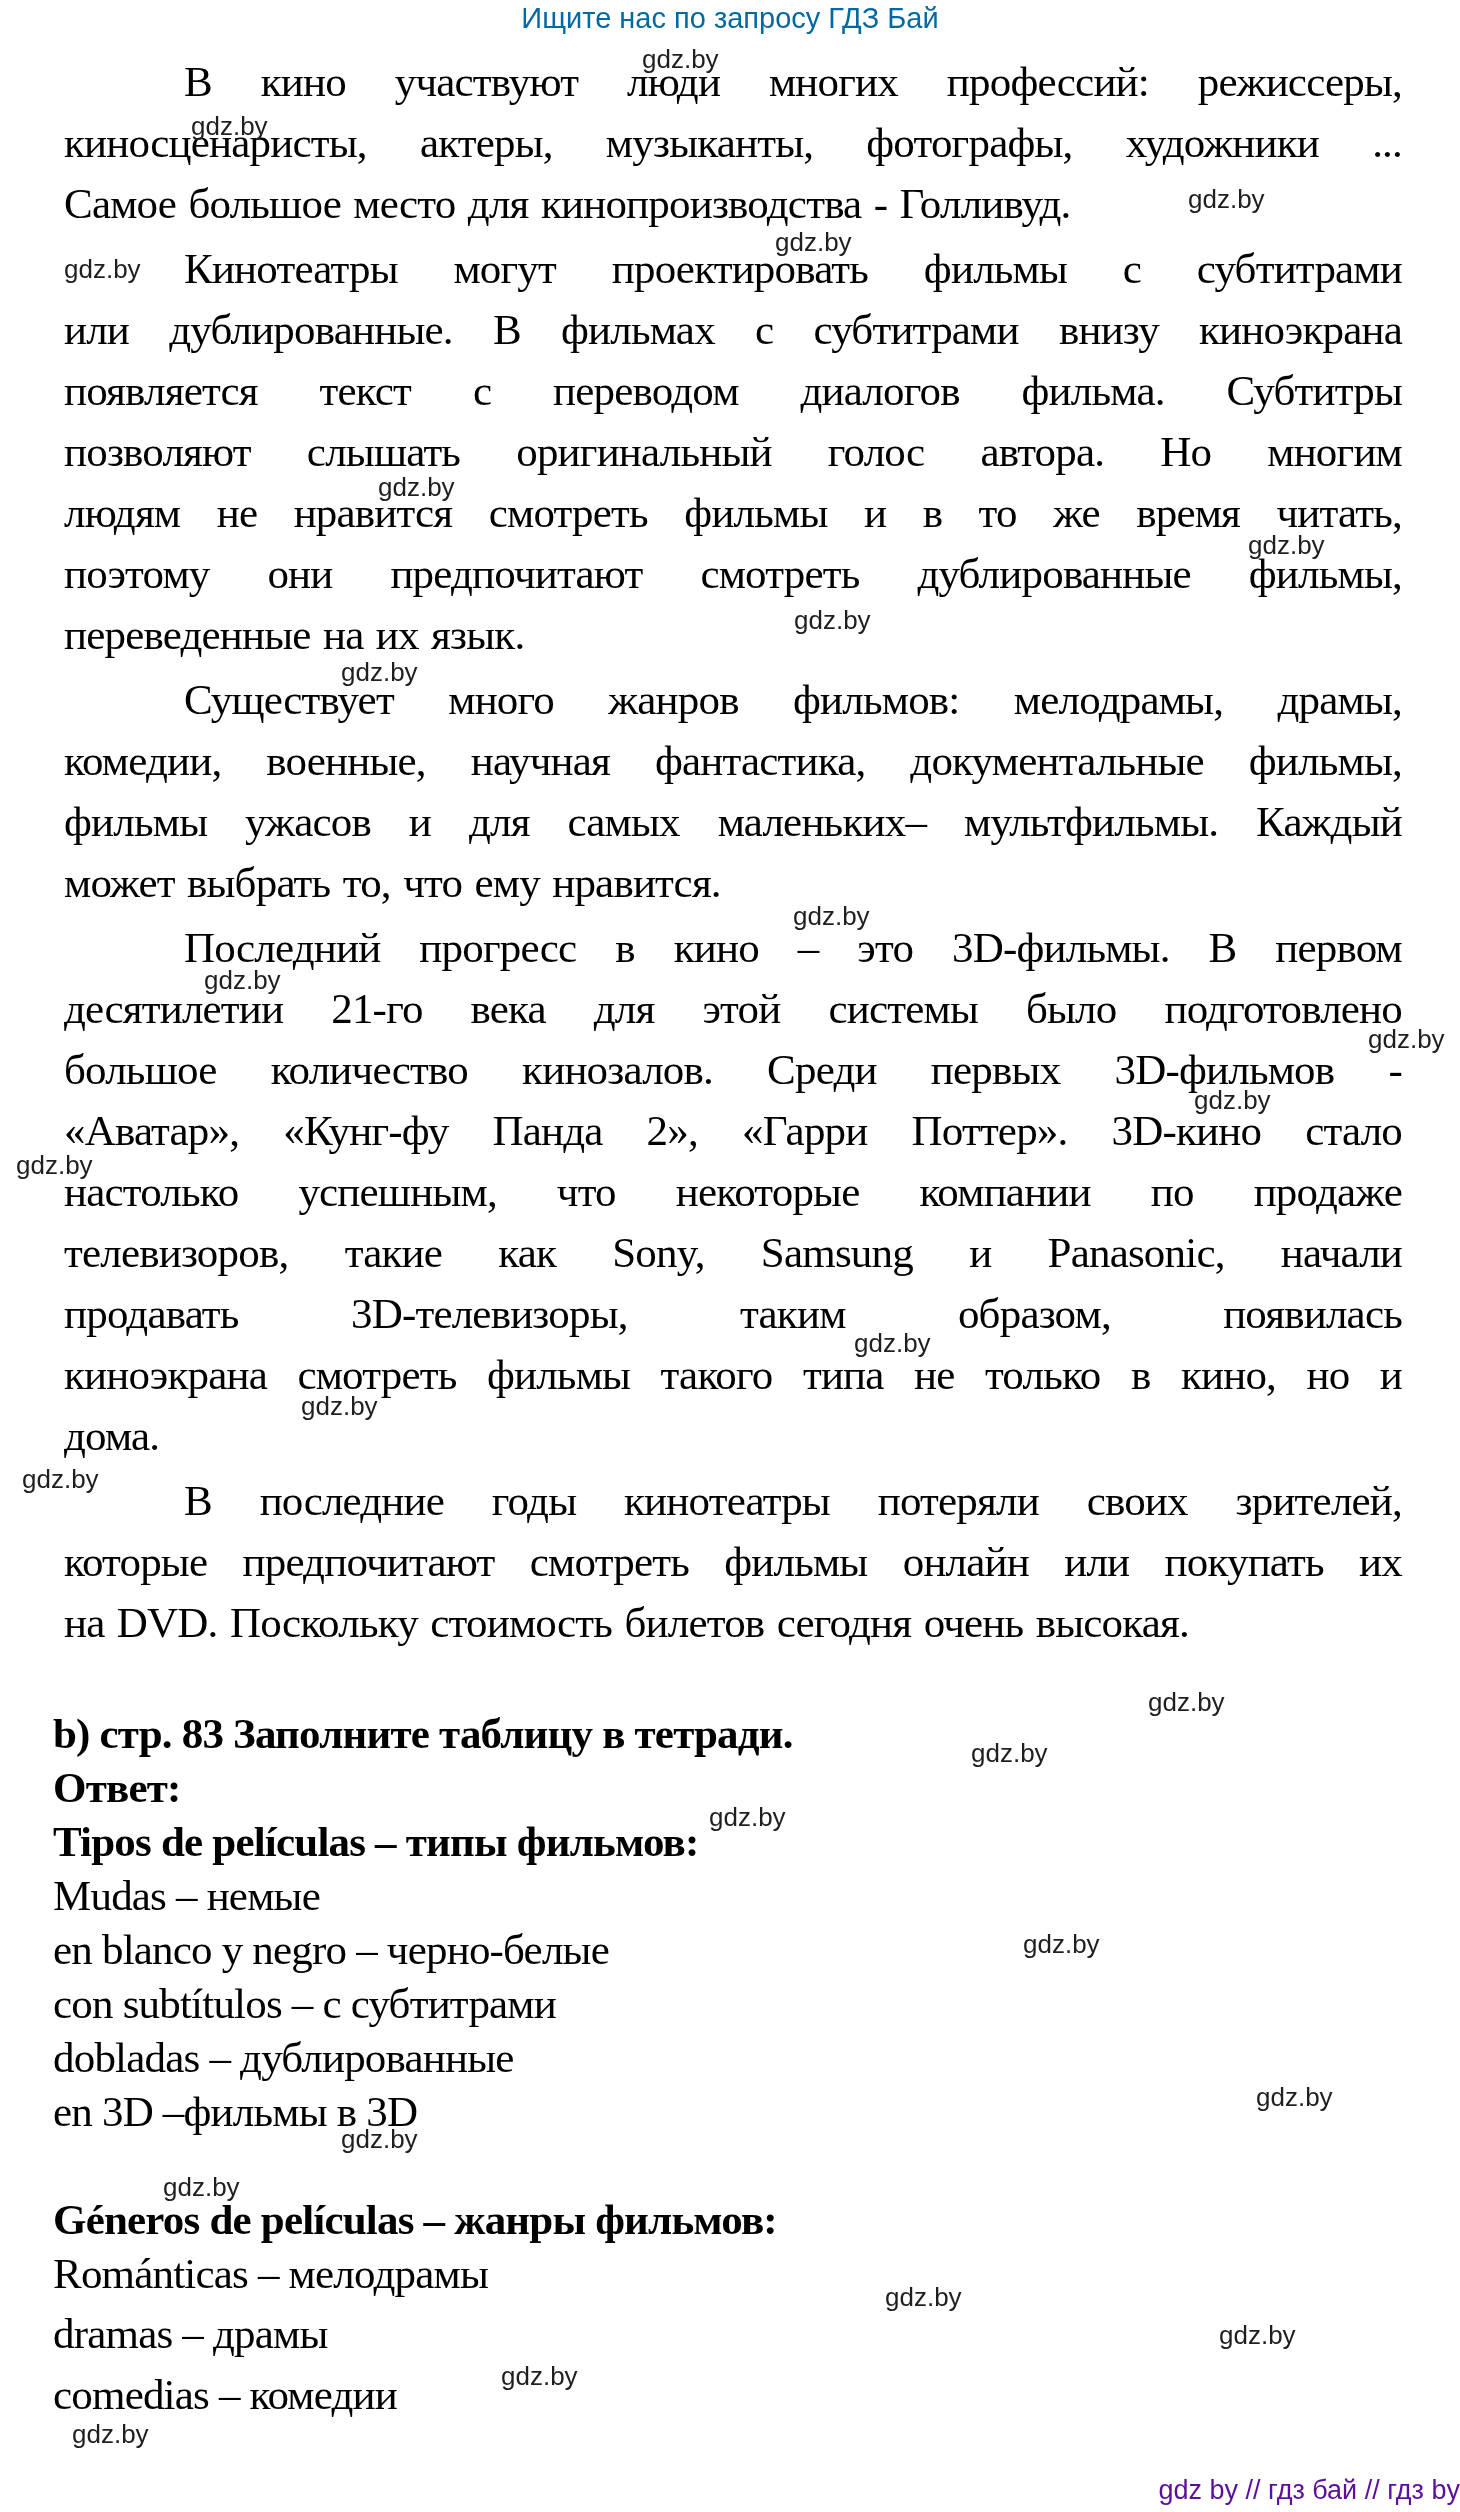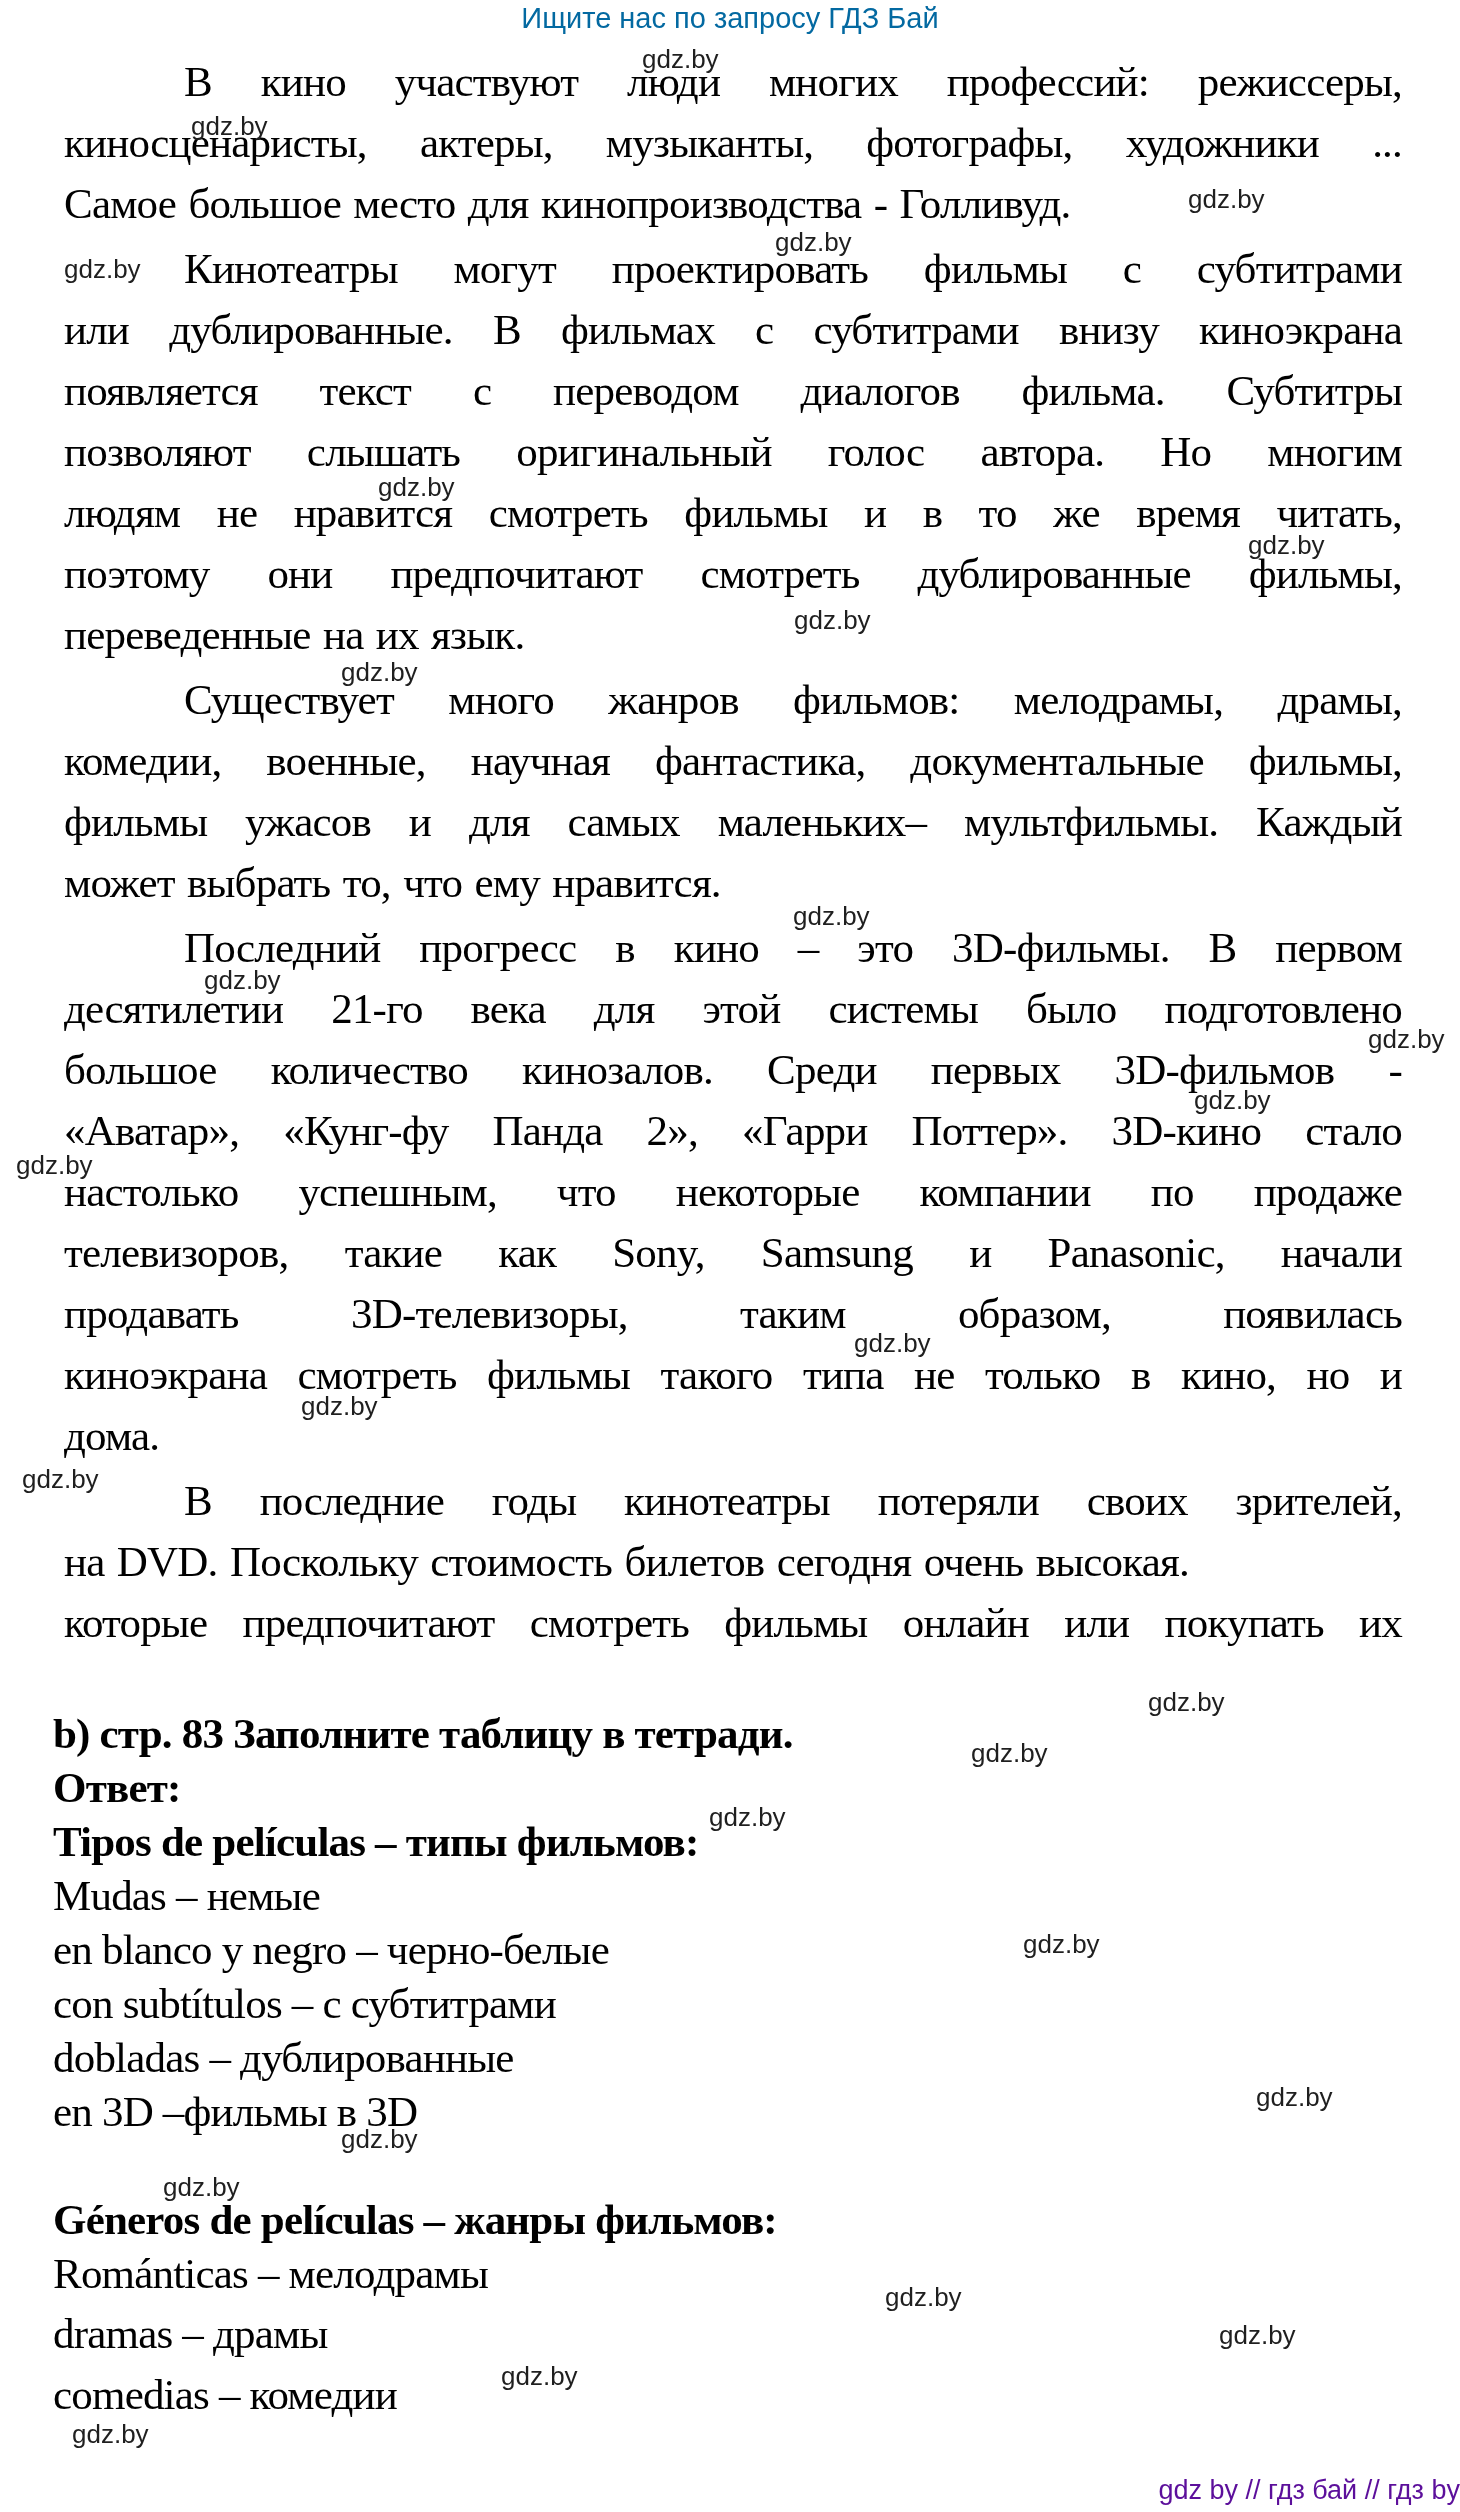--- a/index.html
+++ b/index.html
@@ -100,22 +100,22 @@
         <div class="tline">большое количество кинозалов. Среди первых 3D-фильмов -</div>
         <div class="tline">«Аватар», «Кунг-фу Панда 2», «Гарри Поттер». 3D-кино стало</div>
         <div class="tline">настолько успешным, что некоторые компании по продаже</div>
         <div class="tline">телевизоров, такие как Sony, Samsung и Panasonic, начали</div>
         <div class="tline">продавать 3D-телевизоры, таким образом, появилась</div>
         <div class="tline">киноэкрана смотреть фильмы такого типа не только в кино, но и</div>
         <div class="tline lastline">дома.</div>
       </div>
       <div class="para">
         <div class="tline indent">В последние годы кинотеатры потеряли своих зрителей,</div>
+        <div class="tline">которые предпочитают смотреть фильмы онлайн или покупать их</div>
         <div class="tline lastline">на DVD. Поскольку стоимость билетов сегодня очень высокая.</div>
-        <div class="tline">которые предпочитают смотреть фильмы онлайн или покупать их</div>
       </div>
     </div>
   <div class="answer">
       <div class="aline bold">b) стр. 83 Заполните таблицу в тетради.</div>
       <div class="aline bold">Ответ:</div>
       <div class="aline bold">Tipos de películas – типы фильмов:</div>
       <div class="aline">Mudas – немые</div>
       <div class="aline">en blanco y negro – черно-белые</div>
       <div class="aline">con subtítulos – с субтитрами</div>
       <div class="aline">dobladas – дублированные</div>

